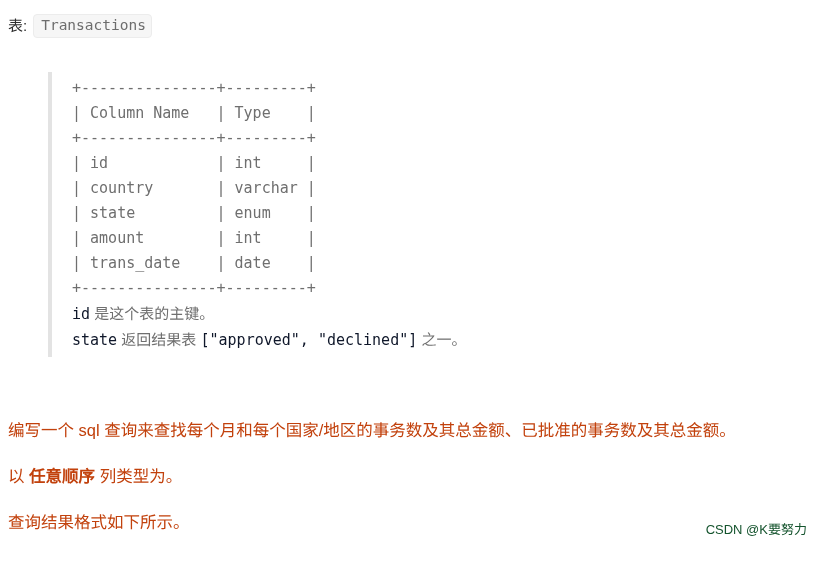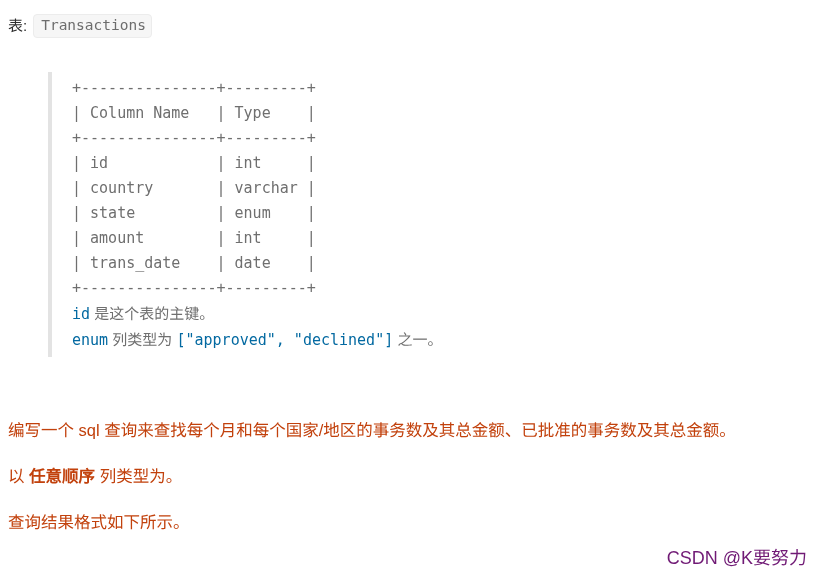--- a/index.html
+++ b/index.html
@@ -81,21 +81,21 @@
   }
   .note-line {
     font-size: 15px;
     line-height: 25px;
     color: #6f6f6f;
     white-space: nowrap;
   }
   .note-line .mono {
     font-family: "DejaVu Sans Mono", "Liberation Mono", monospace;
     font-size: 15px;
-    color: #0369a1;
+    color: #0f172a;
   }
 
   
   .body-copy {
     position: absolute;
     left: 8px;
     top: 418px;
     width: 808px;
   }
   .para {
@@ -105,24 +105,24 @@
     margin: 0 0 22px 0;
     white-space: nowrap;
   }
   .para:last-child { margin-bottom: 0; }
   .para .bold { font-weight: bold; margin-top: 44px; }
 
   
   .watermark {
     position: absolute;
     right: 16px;
-    bottom: 0;
-    font-size: 18px;
+    bottom: 28px;
+    font-size: 13px;
     line-height: 18px;
-    color: #701a75;
+    color: #14532d;
     white-space: nowrap;
     user-select: none;
   }
 </style>
 </head>
 <body>
 
 <div class="page">
 
   <div class="table-header">
@@ -143,21 +143,21 @@
 +---------------+---------+</pre>
 
     <div class="notes">
 
       <div class="note-line">
         <span class="mono">id</span><span> 是这个表的主键。</span>
       </div>
 
 
       <div class="note-line">
-        <span class="mono">enum</span><span> 列类型为 </span><span class="mono">["approved", "declined"]</span><span> 之一。</span>
+        <span class="mono">state</span><span> 返回结果表 </span><span class="mono">["approved", "declined"]</span><span> 之一。</span>
       </div>
 
     </div>
   </blockquote>
 
   <div class="body-copy">
 
     <p class="para">编写一个 sql 查询来查找每个月和每个国家/地区的事务数及其总金额、已批准的事务数及其总金额。</p>
 
     <p class="para">

